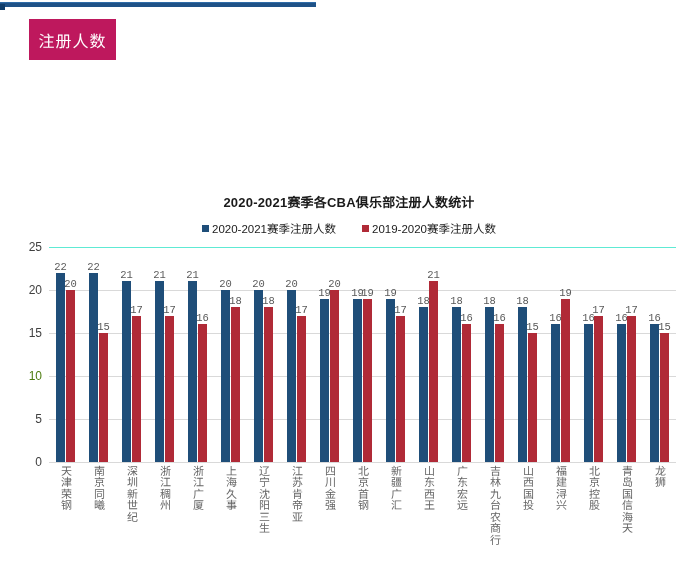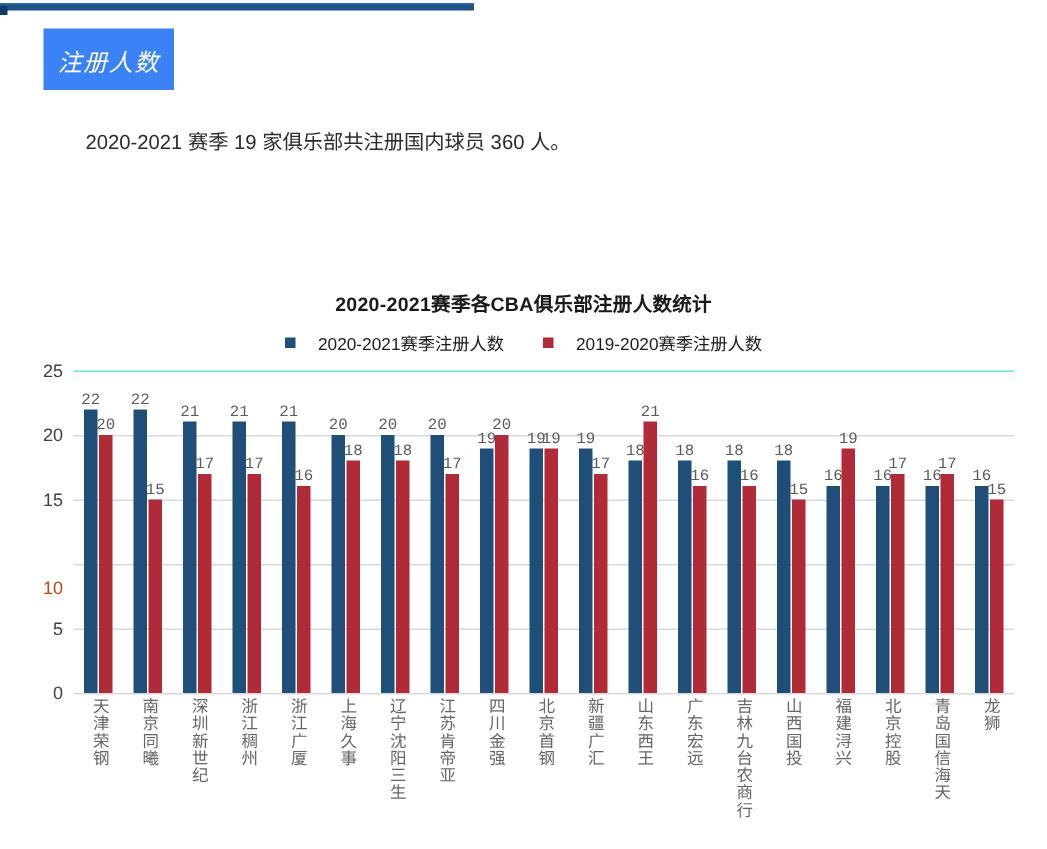--- a/index.html
+++ b/index.html
@@ -90,21 +90,21 @@
     justify-content: center;
     align-items: center;
     gap: 26px;
     margin-top: 9px;
     font-size: 11.5px;
     color: #1a1a1a;
   }
   .legend-entry {
     display: flex;
     align-items: center;
-    gap: 15px;
+    gap: 3px;
     white-space: nowrap;
   }
   .legend-swatch {
     width: 7px;
     height: 7px;
     display: inline-block;
   }
 
   
   #plot-wrap {
@@ -195,26 +195,25 @@
     letter-spacing: 0.5px;
   }
 </style>
 </head>
 <body>
 
 <div id="top-rule">
   <div id="top-rule-cap"></div>
 </div>
 
-<div id="section-badge" style="background: #3b82f6; font-style: italic;">
+<div id="section-badge" style="background: #be185d;">
   <span>注册人数</span>
 </div>
 
 <div id="article">
-  <p class="para">2020-2021 赛季 19 家俱乐部共注册国内球员 360 人。</p>
 </div>
 
 <div id="chart">
 
   <div id="chart-title">2020-2021赛季各CBA俱乐部注册人数统计</div>
 
   <div id="chart-legend">
     <div class="legend-entry">
       <span class="legend-swatch" style="background: rgb(31, 78, 121);"></span>
       <span>2020-2021赛季注册人数</span>
@@ -228,21 +227,21 @@
   <div id="plot-wrap">
     <div id="plot-area">
       <div id="gridlines">
           <div class="gridline" style="top: 215px; background: rgb(217, 217, 217);">
             <div class="ytick-label" style="color: rgb(64, 64, 64);">0</div>
           </div>
           <div class="gridline" style="top: 172px; background: rgb(217, 217, 217);">
             <div class="ytick-label" style="color: rgb(64, 64, 64);">5</div>
           </div>
           <div class="gridline" style="top: 129px; background: rgb(217, 217, 217);">
-            <div class="ytick-label" style="color: #c2410c; margin-top: 16px;">10</div>
+            <div class="ytick-label" style="color: #4d7c0f;">10</div>
           </div>
           <div class="gridline" style="top: 86px; background: rgb(217, 217, 217);">
             <div class="ytick-label" style="color: rgb(64, 64, 64);">15</div>
           </div>
           <div class="gridline" style="top: 43px; background: rgb(217, 217, 217);">
             <div class="ytick-label" style="color: rgb(64, 64, 64);">20</div>
           </div>
           <div class="gridline" style="top: 0px; background: #5eead4;">
             <div class="ytick-label" style="color: rgb(64, 64, 64);">25</div>
           </div>

